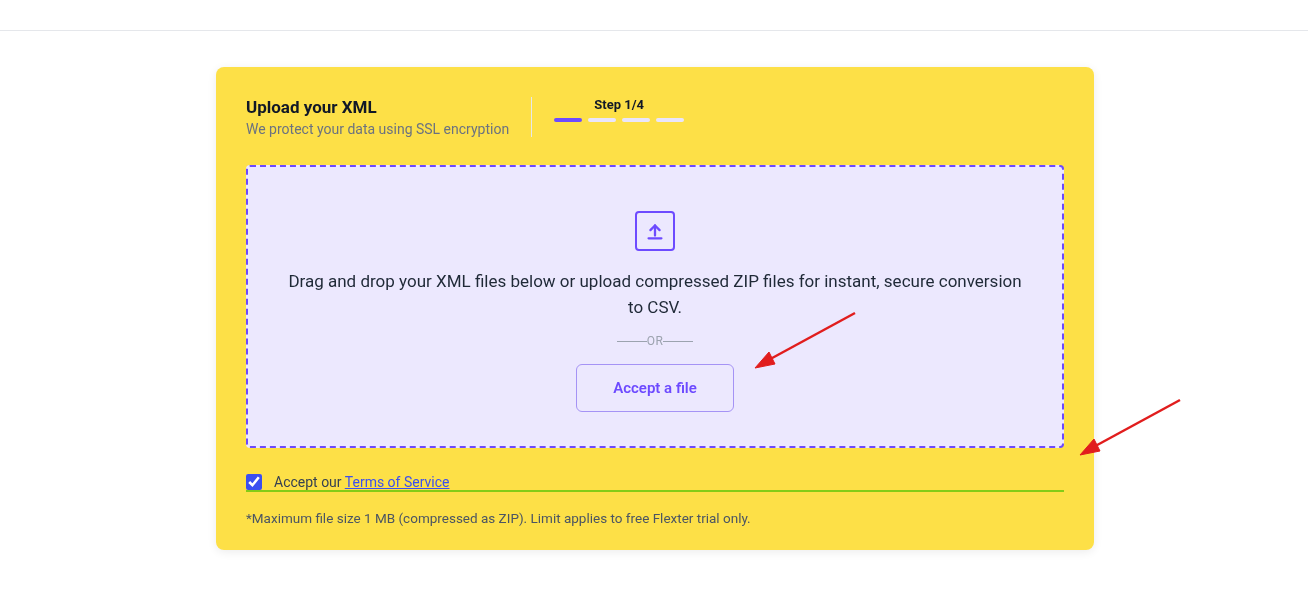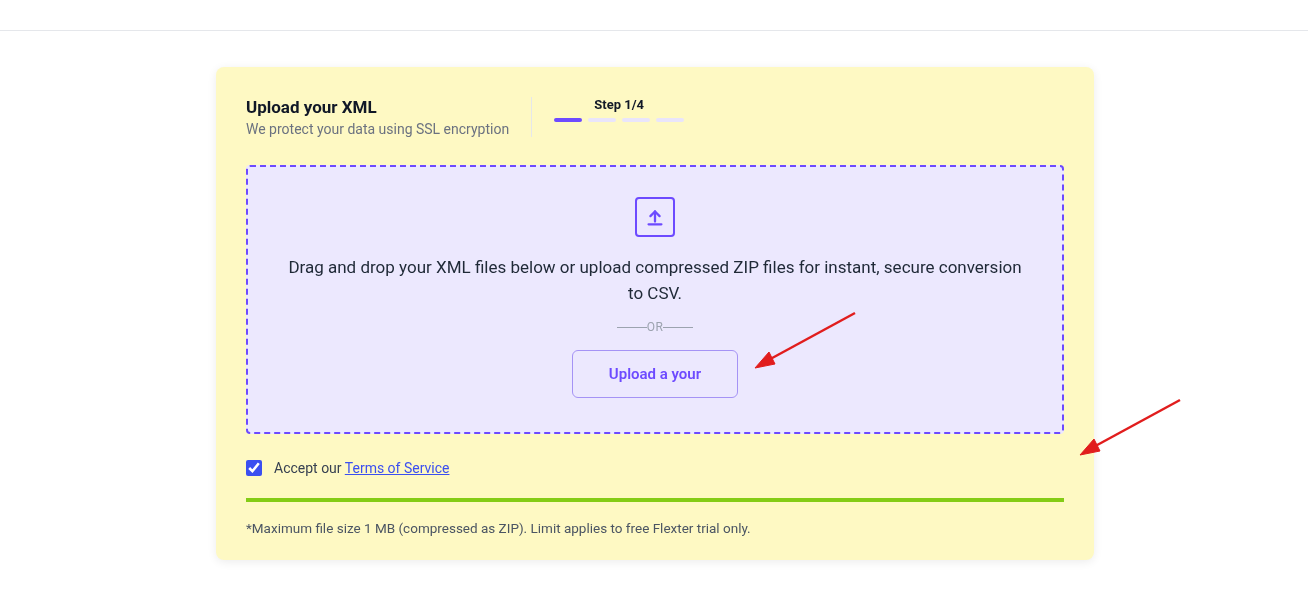--- a/index.html
+++ b/index.html
@@ -19,21 +19,21 @@
       height: 1px;
       background: #e5e7eb;
       position: absolute;
       top: 30px;
     }
     .card {
       position: absolute;
       left: 216px;
       top: 67px;
       width: 878px;
-      background: #fef9c3;
+      background: #fde047;
       border-radius: 8px;
       box-shadow: 0 2px 10px rgba(0,0,0,0.08);
       padding: 30px 30px 24px 30px;
     }
     .card-header {
       display: flex;
       align-items: flex-start;
       margin-bottom: 28px;
     }
     .header-left {
@@ -76,21 +76,21 @@
       border-radius: 2px;
       background: #e9e5fb;
     }
     .step-bar.active {
       background: #6d4aff;
     }
     .dropzone {
       border: 2px dashed #6d4aff;
       background: #ece8fe;
       border-radius: 4px;
-      padding: 30px 40px 34px 40px;
+      padding: 44px 40px 34px 40px;
       text-align: center;
     }
     .upload-icon-wrap {
       display: flex;
       justify-content: center;
       margin-bottom: 18px;
     }
     .upload-icon-box {
       width: 40px;
       height: 40px;
@@ -133,22 +133,21 @@
       padding: 14px 36px;
       border-radius: 6px;
       cursor: pointer;
       font-family: inherit;
     }
     .footer-row {
       display: flex;
       align-items: flex-start;
       justify-content: space-between;
       margin-top: 26px;
-      padding-bottom: 22px;
-      border-bottom: 4px solid #84cc16;
+      border-bottom: 2px solid #84cc16;
     }
     .accept-group {
       display: flex;
       align-items: center;
       gap: 12px;
     }
     .accept-checkbox {
       width: 16px;
       height: 16px;
       accent-color: #3b4ff0;
@@ -221,21 +220,21 @@
           <path d="M5 20 L19 20" stroke="#6d4aff" stroke-width="2.5" stroke-linecap="round"></path>
         </svg>
       </div>
     </div>
     <div class="dropzone-text">Drag and drop your XML files below or upload compressed ZIP files for instant, secure conversion to CSV.</div>
     <div class="or-row">
       <div class="or-line"></div>
       <div class="or-text">OR</div>
       <div class="or-line"></div>
     </div>
-    <button class="upload-button">Upload a your</button>
+    <button class="upload-button">Accept a file</button>
   </div>
 
   <div class="footer-row">
     <div class="accept-group">
       <input type="checkbox" class="accept-checkbox" checked="" style="">
       <span class="accept-text">
         <span>Accept our </span><a class="tos-link">Terms of Service</a>
       </span>
     </div>
   </div>

